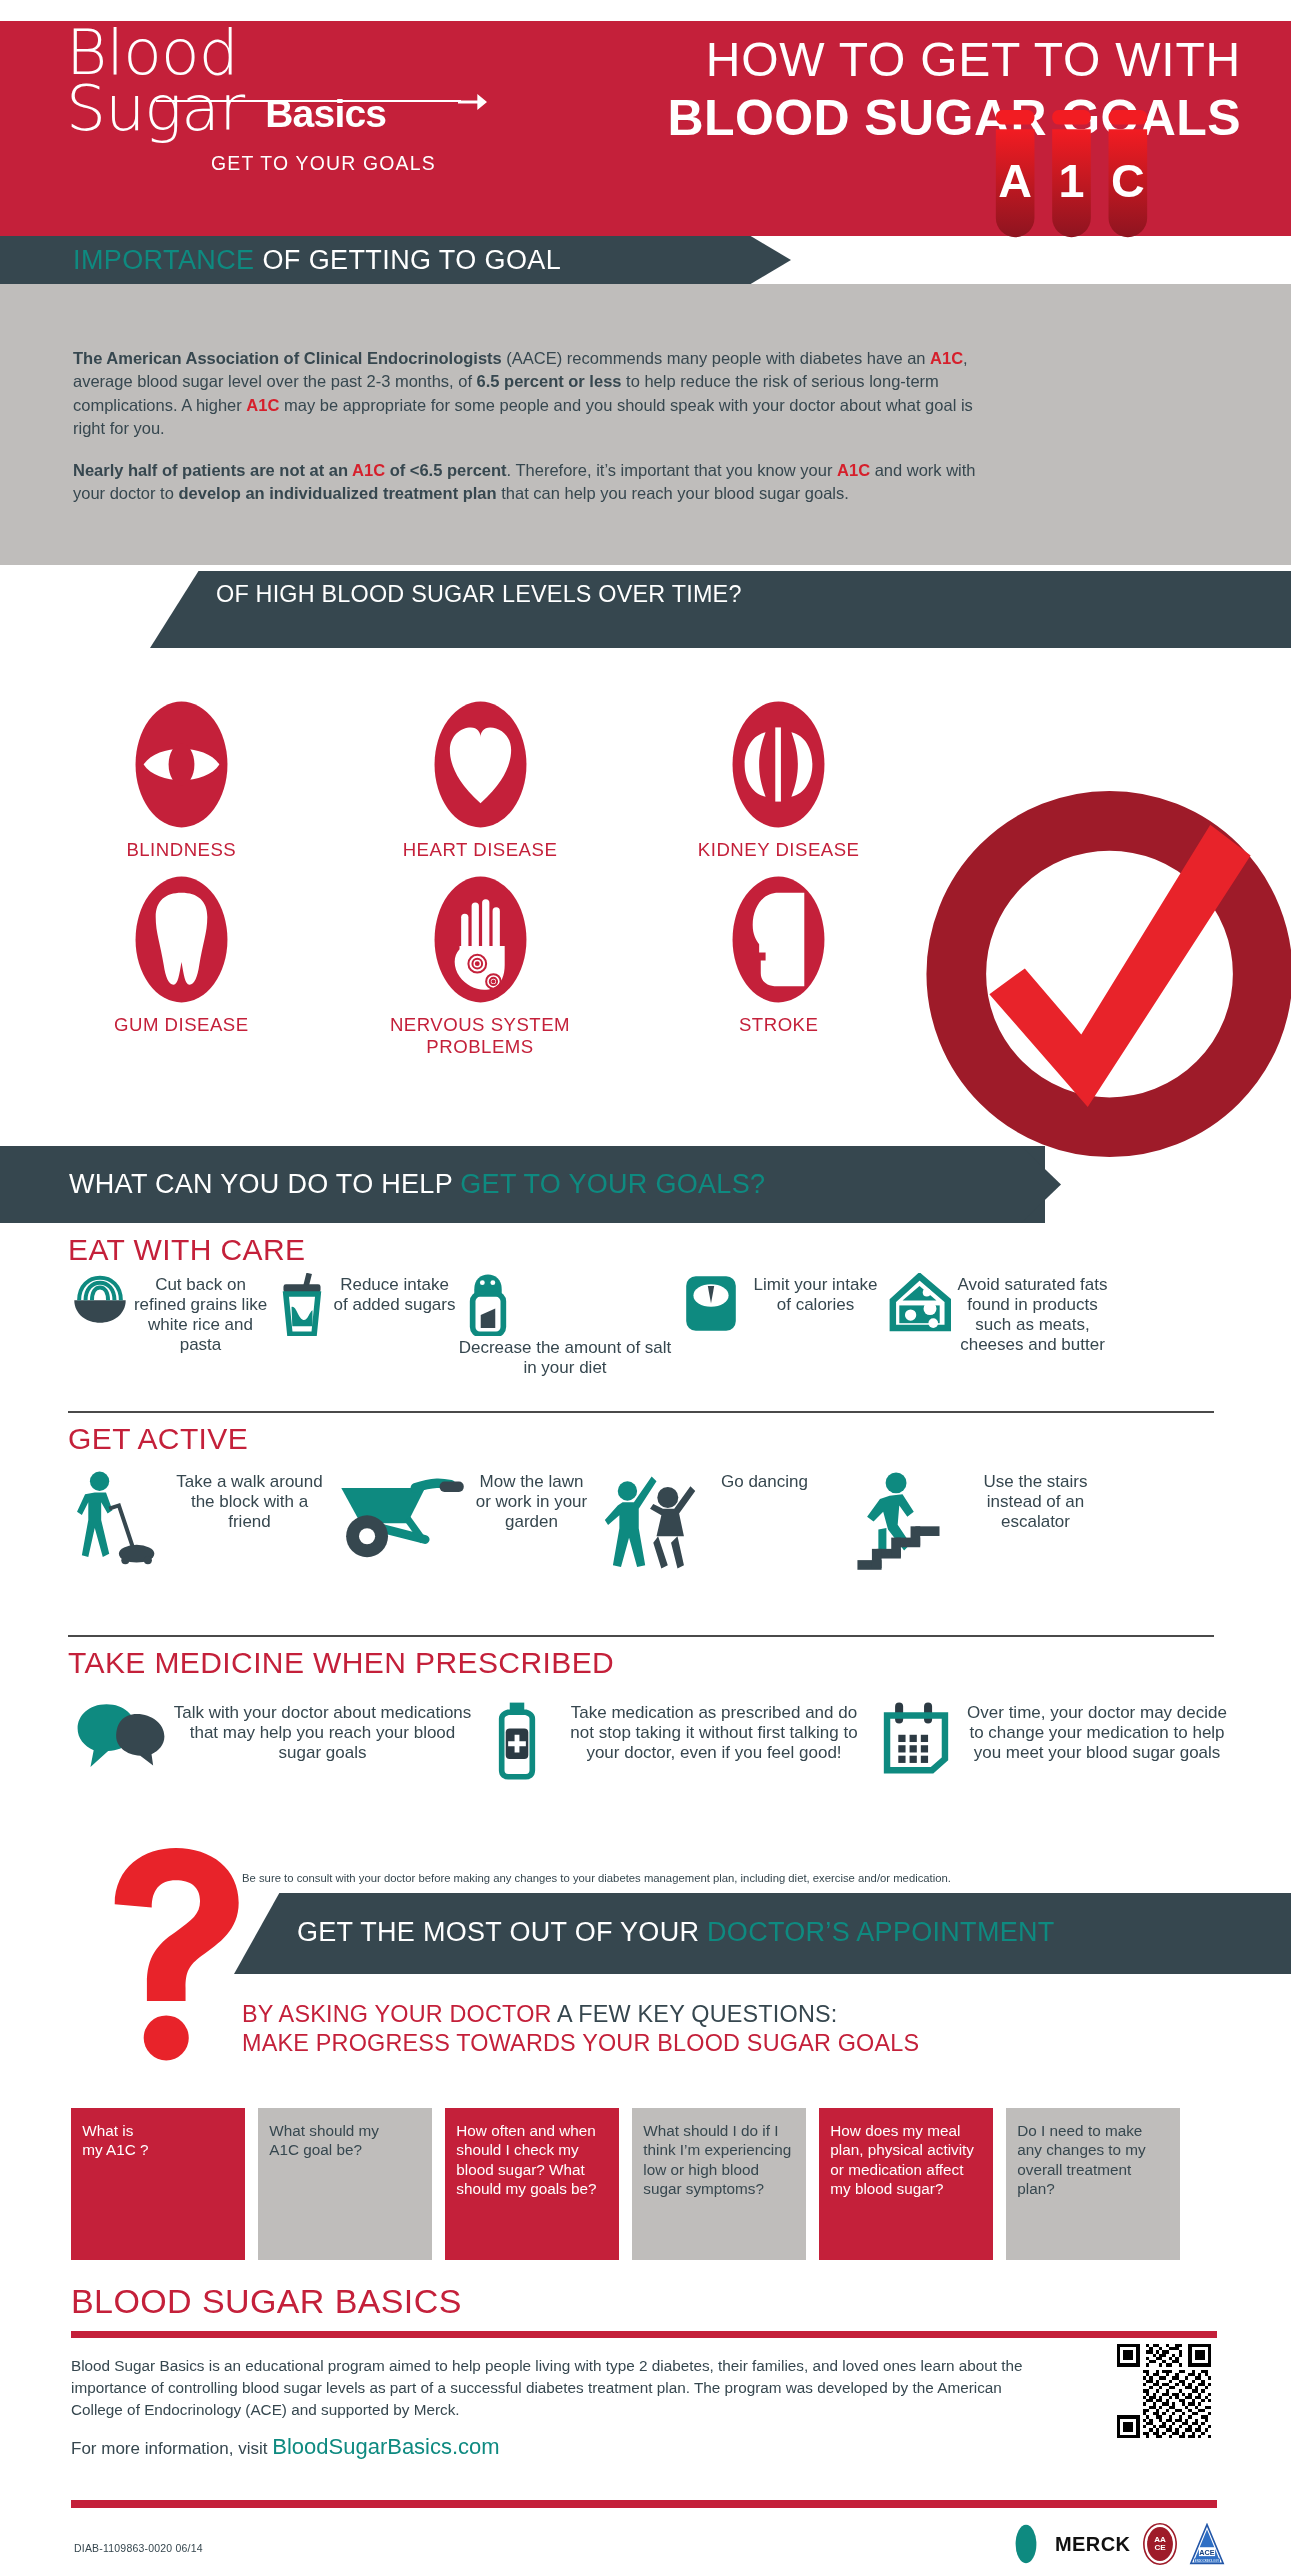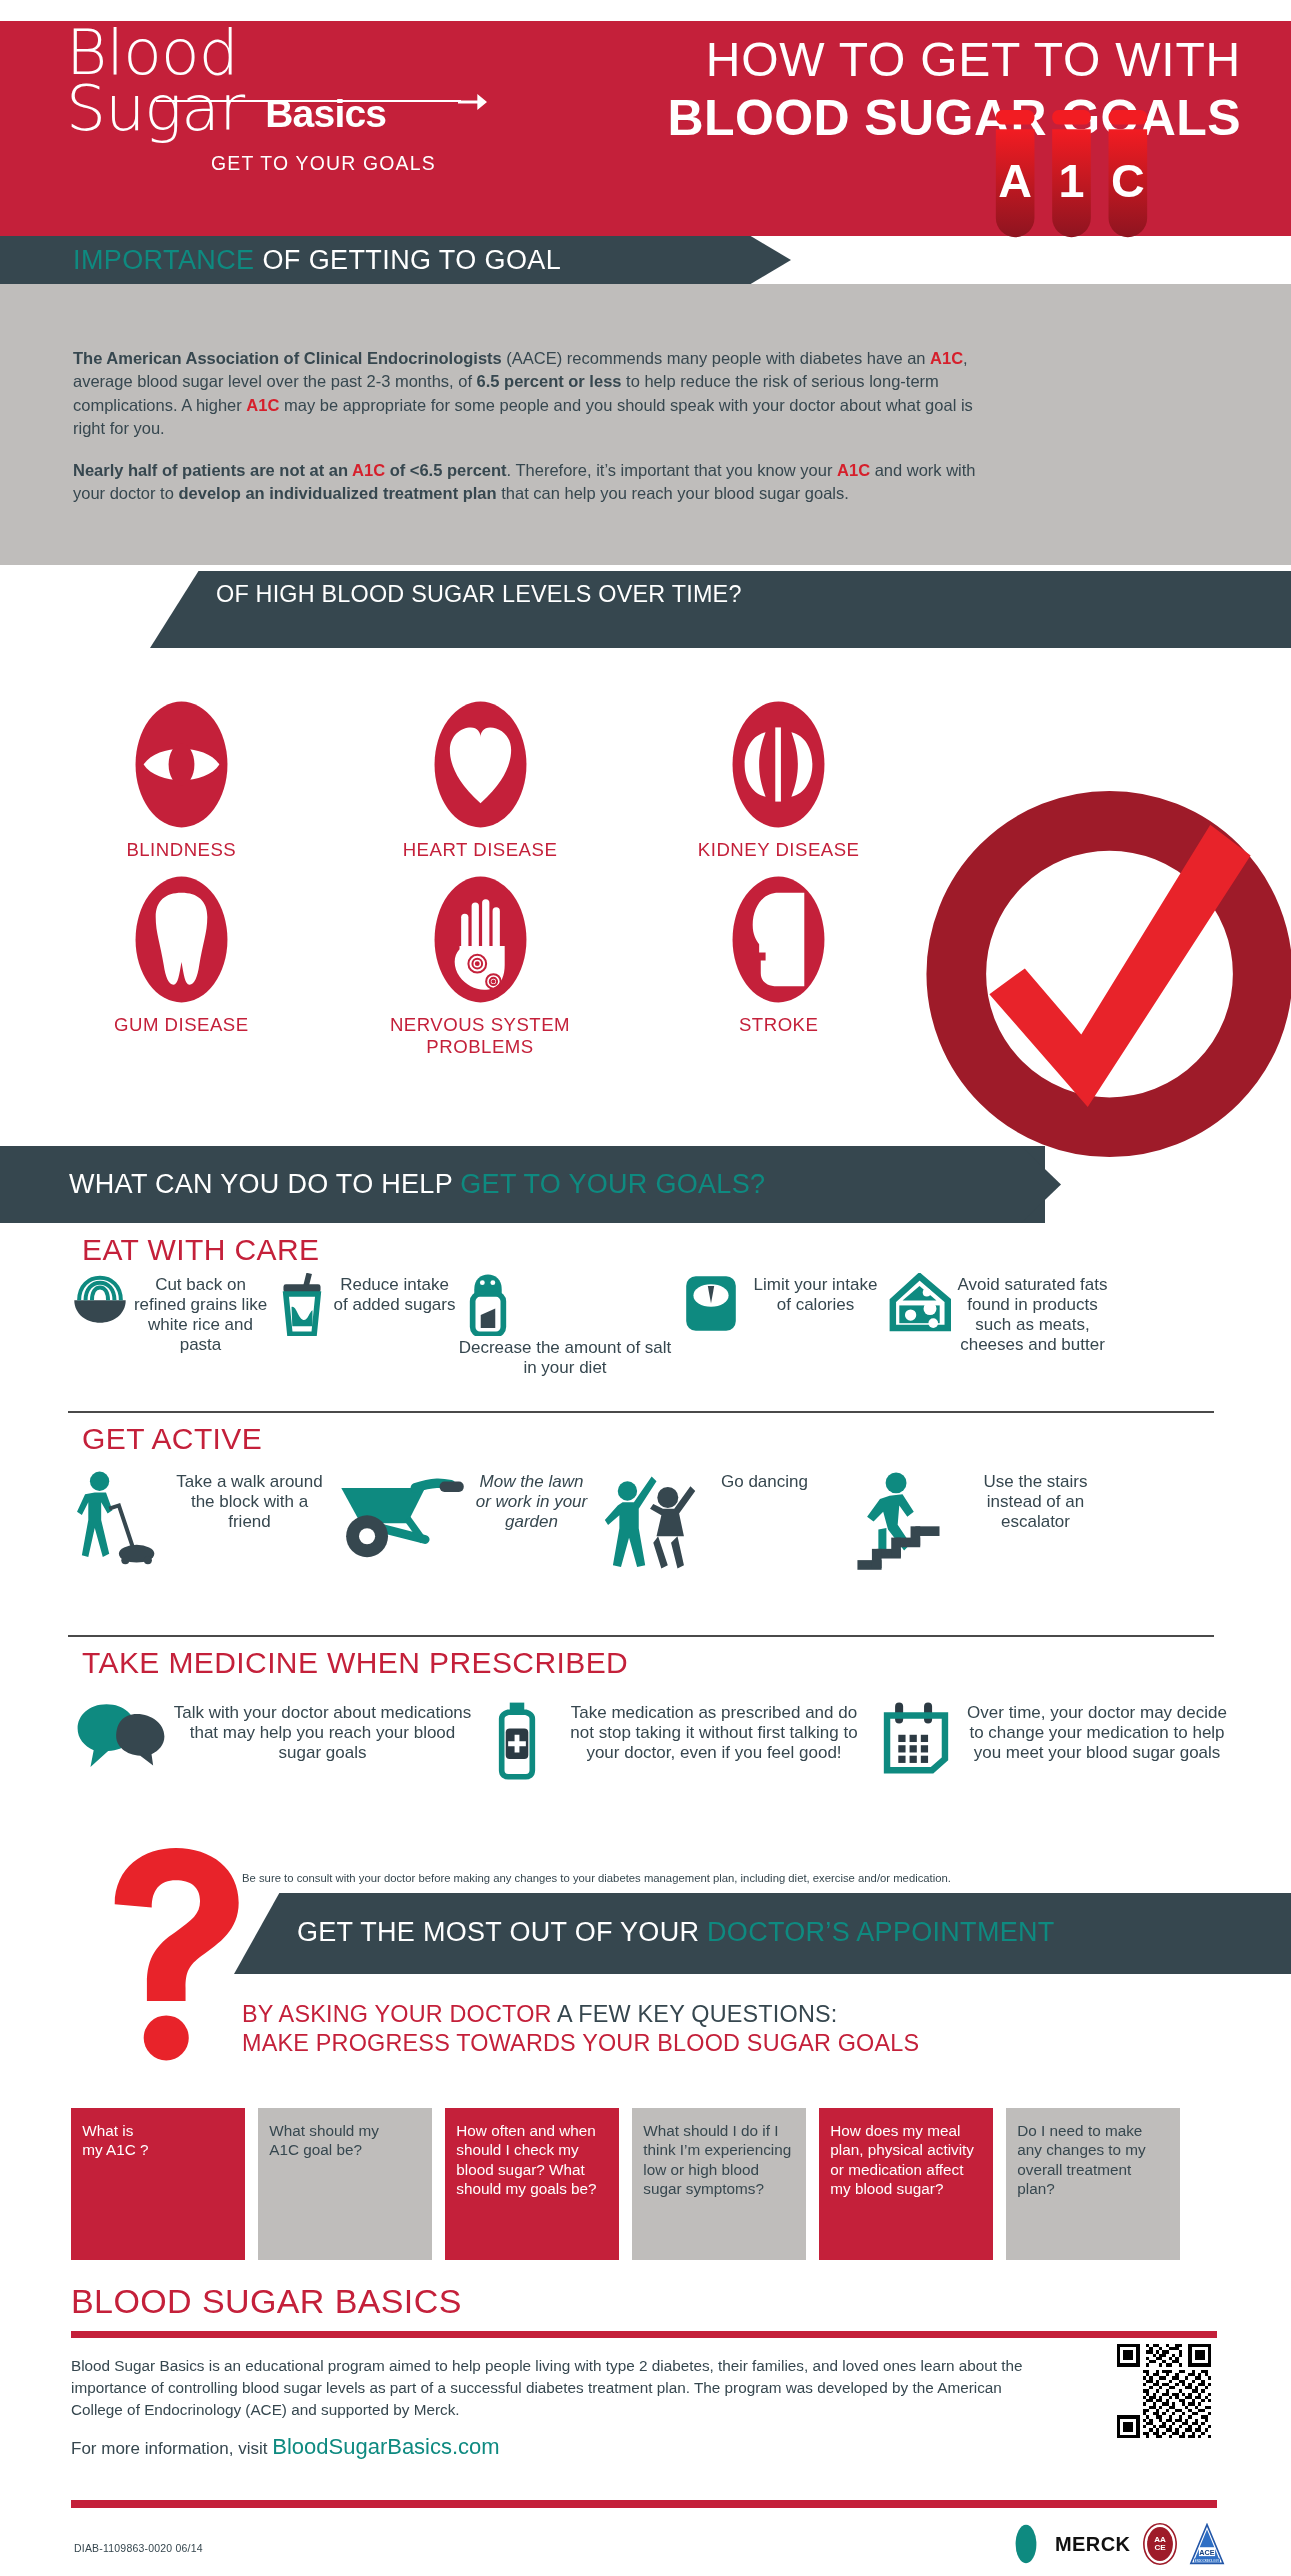--- a/index.html
+++ b/index.html
@@ -209,21 +209,20 @@
     letter-spacing: 0.3px;
     z-index: 5;
   }
 
   
   .sec-head {
     position: absolute;
     color: #c4203a;
     font-size: 30px;
     letter-spacing: 0.4px;
-    margin-left: 14px;
   }
   .hr-rule {
     position: absolute;
     height: 1.6px;
     background: #4a4a4a;
   }
 
   
   .tip-row {
     position: absolute;
@@ -622,21 +621,21 @@
           <path d="M28,28 L42,28 L50,50 L44,54 L36,40 L36,62 L46,104 L38,108 L28,72 L20,108 L12,106 L20,62 L20,40 L12,56 L6,52 L16,30 Z" fill="#0e8a80"></path>
           <path d="M46,48 L58,44 L76,98" stroke="#36474f" stroke-width="5" fill="none"></path>
           <ellipse cx="80" cy="104" rx="22" ry="11" fill="#36474f"></ellipse>
           <circle cx="66" cy="112" r="5" fill="#36474f"></circle>
           <circle cx="94" cy="112" r="5" fill="#36474f"></circle>
         </svg>
       </div>
       <div class="tip-text">Take a walk around the block with a friend</div>
     </div>
 
-    <div class="tip" style="width:266px;font-style:italic;">
+    <div class="tip" style="width:266px;">
       <div class="tip-icon" style="width:145px;">
         <svg width="137" height="89" viewBox="0 0 170 110">
           <path d="M14,22 L118,22 L96,66 L38,66 Z" fill="#0e8a80"></path>
           <path d="M106,22 C128,14 140,16 150,18" stroke="#0e8a80" stroke-width="12" fill="none" stroke-linecap="round"></path>
           <rect x="136" y="14" width="30" height="13" rx="6" fill="#36474f"></rect>
           <path d="M40,66 L118,86" stroke="#0e8a80" stroke-width="11" fill="none" stroke-linecap="round"></path>
           <path d="M96,60 L116,88" stroke="#0e8a80" stroke-width="9" fill="none"></path>
           <circle cx="46" cy="82" r="26" fill="#36474f"></circle>
           <circle cx="46" cy="82" r="10" fill="#fff"></circle>
         </svg>

